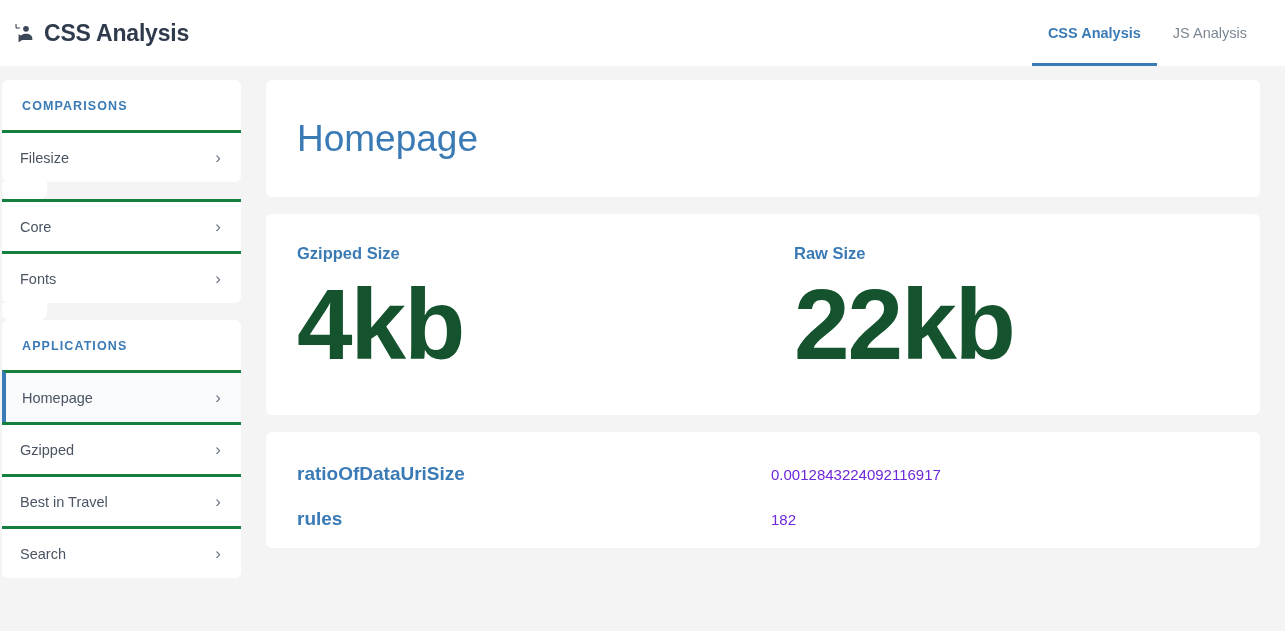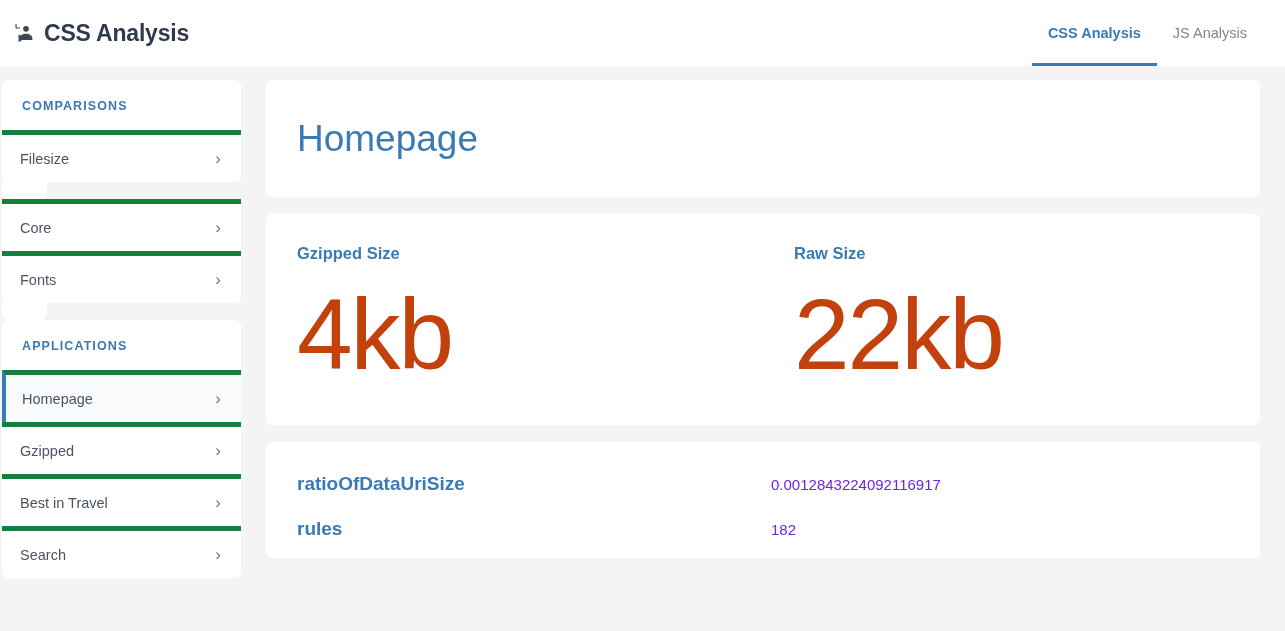--- a/index.html
+++ b/index.html
@@ -118,21 +118,21 @@
     color: #3a7ab5;
     padding: 19px 0 17px 20px;
     text-transform: uppercase;
   }
 
   .side-item {
     display: flex;
     align-items: center;
     height: 52px;
     padding: 0 18px 0 18px;
-    border-top: 5px solid #15803d;
+    border-top: 3px solid #15803d;
     font-size: 14.5px;
     color: #4a5462;
     cursor: pointer;
     position: relative;
   }
   .side-item:last-child {
     border-radius: 0 0 6px 6px;
   }
   .side-item.active {
     background: #f8fafc;
@@ -172,26 +172,26 @@
     padding: 30px 0 36px 0;
   }
   .stat {
     flex: 1;
     padding-left: 31px;
   }
   .stat-label {
     font-size: 16.5px;
     font-weight: bold;
     color: #3a7ab5;
-    margin-bottom: 16px;
+    margin-bottom: 6px;
   }
   .stat-value {
     font-size: 100px;
-    font-weight: 400;
-    color: #c2410c;
+    font-weight: 700;
+    color: #14532d;
     line-height: 1.1;
     letter-spacing: -2px;
   }
 
   .kv-row {
     display: flex;
     align-items: center;
     min-height: 58px;
     padding: 0 0 0 31px;
   }

